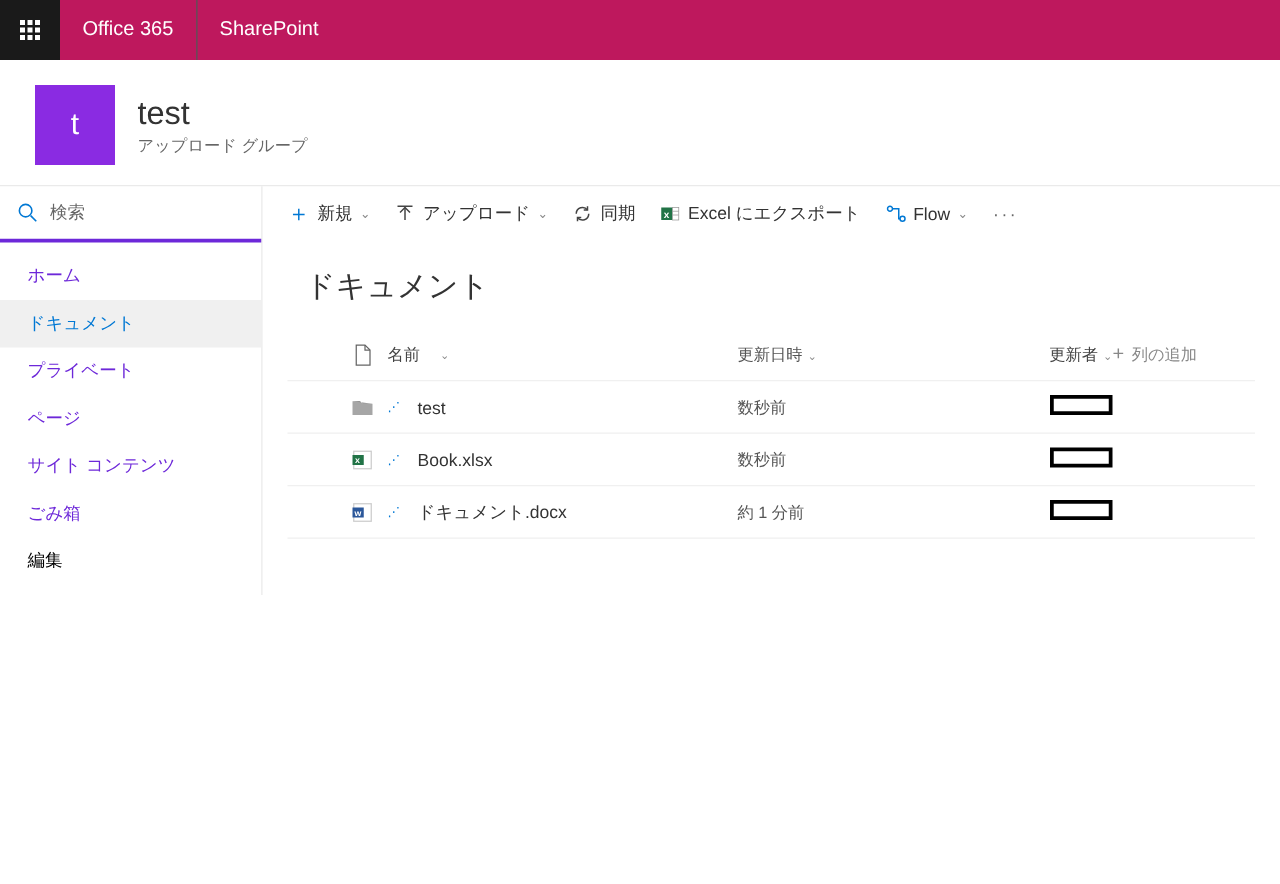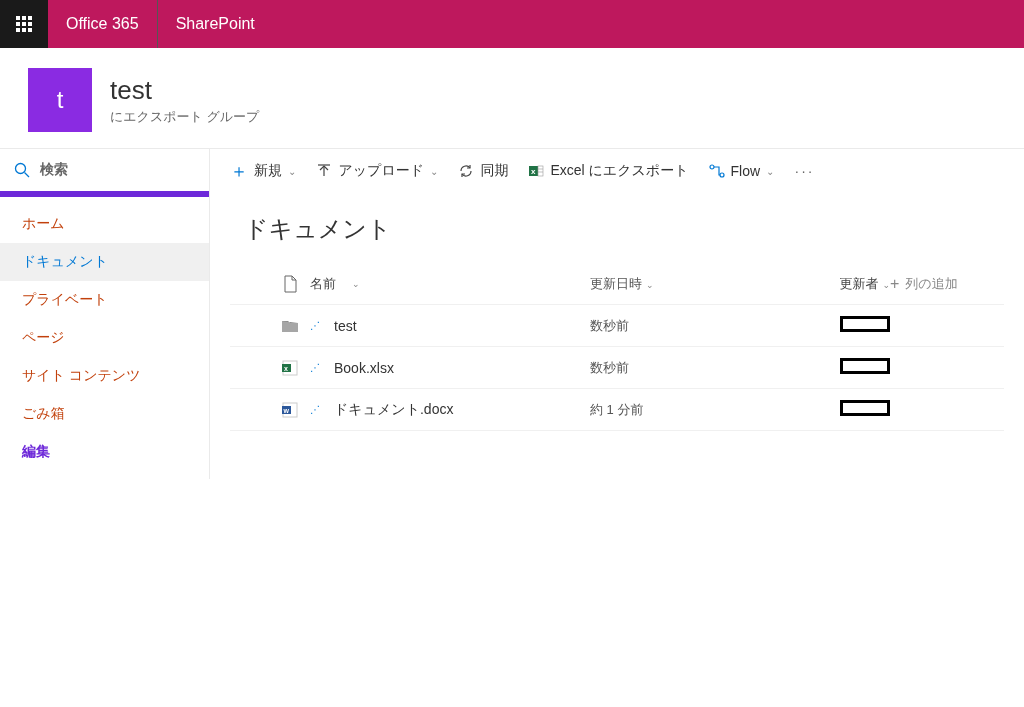--- a/index.html
+++ b/index.html
@@ -10,26 +10,26 @@
     .waffle-grid span{background:#fff;}
     .top-office{padding:0 18px;font-size:16px;border-right:1px solid #555;line-height:48px;cursor:pointer;}
     .top-app{padding:0 18px;font-size:16px;line-height:48px;cursor:pointer;}
     .site-header{display:flex;align-items:center;padding:20px 28px 16px 28px;}
     .site-logo{width:64px;height:64px;background:#8a2be2;color:#fff;font-size:24px;display:flex;align-items:center;justify-content:center;}
     .site-meta{margin-left:18px;}
     .site-title{font-size:26px;font-weight:400;color:#333;}
     .site-sub{font-size:13px;color:#666;margin-top:2px;}
     .work{display:flex;border-top:1px solid #eaeaea;}
     .leftcol{width:210px;border-right:1px solid #eaeaea;}
-    .searchbox{display:flex;align-items:center;padding:12px 14px;border-bottom:6px solid #6d28d9;color:#666;cursor:text;font-weight:bold;}
+    .searchbox{display:flex;align-items:center;padding:12px 14px;border-bottom:3px solid #6d28d9;color:#666;cursor:text;}
     .searchbox .mag{margin-right:10px;color:#0078d4;}
     .nav{padding:8px 0;}
-    .nav-item{padding:10px 22px;cursor:pointer;color:#c2410c;}
+    .nav-item{padding:10px 22px;cursor:pointer;color:#6d28d9;}
     .nav-item.active{background:#f0f0f0;color:#0078d4;}
-    .nav-item.link{color:#6d28d9;font-weight:bold;}
+    .nav-item.link{color:#000000;}
     .main{flex:1;min-width:0;}
     .cmdbar{height:44px;display:flex;align-items:center;padding:0 20px;color:#333;}
     .cmd{display:flex;align-items:center;margin-right:20px;cursor:pointer;font-size:14px;}
     .cmd .ic{margin-right:6px;display:inline-flex;}
     .cmd .chev{margin-left:6px;color:#888;font-size:10px;}
     .content{padding:14px 20px;}
     .page-title{font-size:24px;font-weight:400;margin:6px 0 18px 14px;}
     .table{width:100%;}
     .thead,.trow{display:flex;align-items:center;height:42px;border-bottom:1px solid #f0f0f0;}
     .thead{color:#444;font-size:13px;}
@@ -66,21 +66,21 @@
       </div>
   </div>
   <div class="top-office">Office 365</div>
   <div class="top-app">SharePoint</div>
 </div>
 
 <div class="site-header">
   <div class="site-logo">t</div>
   <div class="site-meta">
     <div class="site-title">test</div>
-    <div class="site-sub">にエクスポート グループ</div>
+    <div class="site-sub">アップロード グループ</div>
   </div>
 </div>
 
 <div class="work">
   <div class="leftcol">
     <div class="searchbox">
       <span class="mag">
         <svg width="16" height="16" viewBox="0 0 16 16">
             <circle cx="6.5" cy="6.5" r="5" fill="none" stroke="#0078d4" stroke-width="1.3"></circle>
             <line x1="10.5" y1="10.5" x2="15" y2="15" stroke="#0078d4" stroke-width="1.3"></line>

